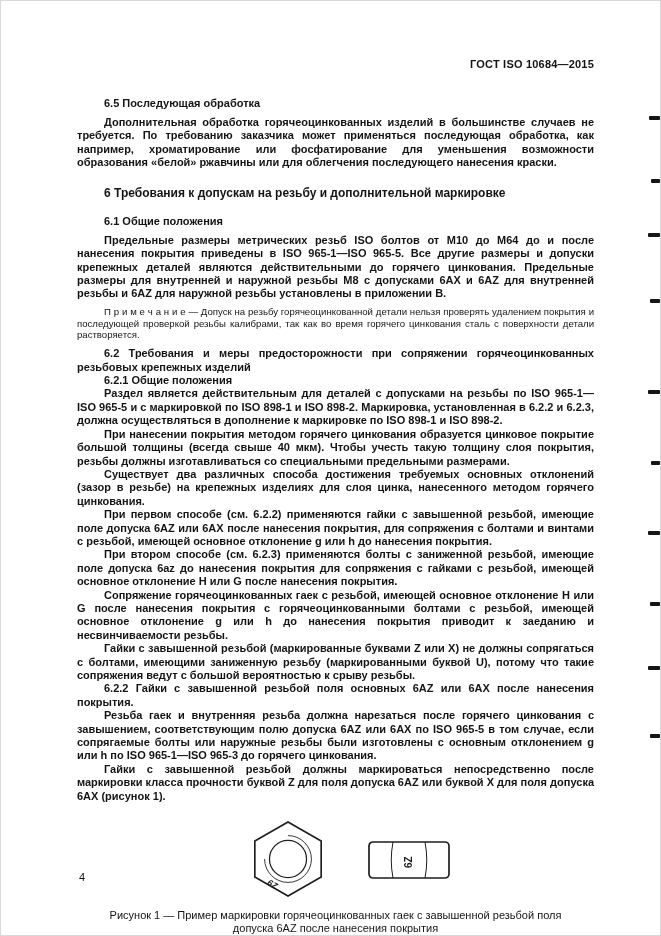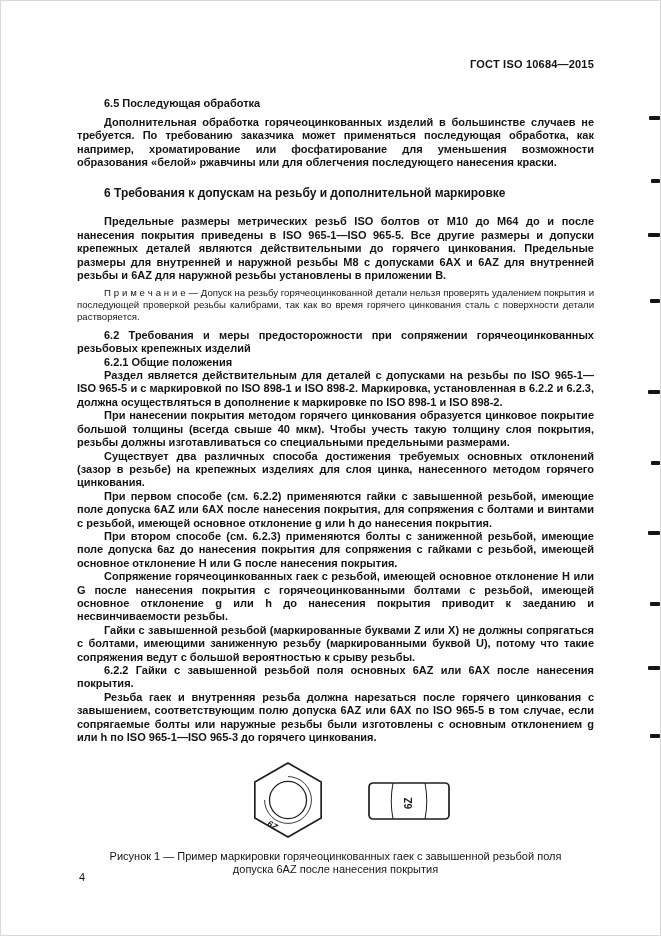--- a/index.html
+++ b/index.html
@@ -39,34 +39,36 @@
 <div class="page">
 
   <div class="content">
     <div class="doc-header">ГОСТ ISO 10684—2015</div>
 
     <p class="h-sub">6.5 Последующая обработка</p>
     <p class="body">Дополнительная обработка горячеоцинкованных изделий в большинстве случаев не требуется. По требованию заказчика может применяться последующая обработка, как например, хроматирование или фосфатирование для уменьшения возможности образования «белой» ржавчины или для облегчения последующего нанесения краски.</p>
 
     <p class="h-main">6  Требования к допускам на резьбу и дополнительной маркировке</p>
 
+    <p class="h-sub">6.1 Общие положения</p>
     <p class="body">Предельные размеры метрических резьб ISO болтов от М10 до М64 до и после нанесения покрытия приведены в ISO 965-1—ISO 965-5. Все другие размеры и допуски крепежных деталей являются действительными до горячего цинкования. Предельные размеры для внутренней и наружной резьбы М8 с допусками 6АХ и 6AZ для внутренней резьбы и 6AZ для наружной резьбы установлены в приложении В.</p>
     <p class="note">П р и м е ч а н и е — Допуск на резьбу горячеоцинкованной детали нельзя проверять удалением покрытия и последующей проверкой резьбы калибрами, так как во время горячего цинкования сталь с поверхности детали растворяется.</p>
 
     <p class="h-sub tight">6.2 Требования и меры предосторожности при сопряжении горячеоцинкованных резьбовых крепежных изделий</p>
     <p class="body">6.2.1 Общие положения</p>
     <p class="body">Раздел является действительным для деталей с допусками на резьбы по ISO 965-1—ISO 965-5 и с маркировкой по ISO 898-1 и ISO 898-2. Маркировка, установленная в 6.2.2 и 6.2.3, должна осуществляться в дополнение к маркировке по ISO 898-1 и ISO 898-2.</p>
     <p class="body">При нанесении покрытия методом горячего цинкования образуется цинковое покрытие большой толщины (всегда свыше 40 мкм). Чтобы учесть такую толщину слоя покрытия, резьбы должны изготавливаться со специальными предельными размерами.</p>
     <p class="body">Существует два различных способа достижения требуемых основных отклонений (зазор в резьбе) на крепежных изделиях для слоя цинка, нанесенного методом горячего цинкования.</p>
     <p class="body">При первом способе (см. 6.2.2) применяются гайки с завышенной резьбой, имеющие поле допуска 6AZ или 6АХ после нанесения покрытия, для сопряжения с болтами и винтами с резьбой, имеющей основное отклонение g или h до нанесения покрытия.</p>
     <p class="body">При втором способе (см. 6.2.3) применяются болты с заниженной резьбой, имеющие поле допуска 6az до нанесения покрытия для сопряжения с гайками с резьбой, имеющей основное отклонение Н или G после нанесения покрытия.</p>
     <p class="body">Сопряжение горячеоцинкованных гаек с резьбой, имеющей основное отклонение Н или G после нанесения покрытия с горячеоцинкованными болтами с резьбой, имеющей основное отклонение g или h до нанесения покрытия приводит к заеданию и несвинчиваемости резьбы.</p>
     <p class="body">Гайки с завышенной резьбой (маркированные буквами Z или X) не должны сопрягаться с болтами, имеющими заниженную резьбу (маркированными буквой U), потому что такие сопряжения ведут с большой вероятностью к срыву резьбы.</p>
     <p class="body">6.2.2 Гайки с завышенной резьбой поля основных 6AZ или 6АХ после нанесения покрытия.</p>
     <p class="body">Резьба гаек и внутренняя резьба должна нарезаться после горячего цинкования с завышением, соответствующим полю допуска 6AZ или 6АХ по ISO 965-5 в том случае, если сопрягаемые болты или наружные резьбы были изготовлены с основным отклонением g или h по ISO 965-1—ISO 965-3 до горячего цинкования.</p>
+    <p class="body">Гайки с завышенной резьбой должны маркироваться непосредственно после маркировки класса прочности буквой Z для поля допуска 6AZ или буквой X для поля допуска 6АХ (рисунок 1).</p>
 
     <div class="figure">
       <svg width="80" height="80" viewBox="0 0 82 80">
         <polygon points="41,2 75,21.5 75,58.5 41,78 7,58.5 7,21.5" fill="none" stroke="#1e1e1e" stroke-width="1.7"></polygon>
         <circle cx="41" cy="40" r="19" fill="none" stroke="#1e1e1e" stroke-width="1.3"></circle>
         <path d="M 41 16 A 24 24 0 1 1 17 40" fill="none" stroke="#1e1e1e" stroke-width="0.9"></path>
         <text class="mark-front" transform="translate(19,66) rotate(30)">6Z</text>
       </svg>
       <svg width="86" height="46" viewBox="0 0 86 46">
         <rect x="3" y="6" width="80" height="36" rx="4" fill="none" stroke="#1e1e1e" stroke-width="1.7"></rect>

